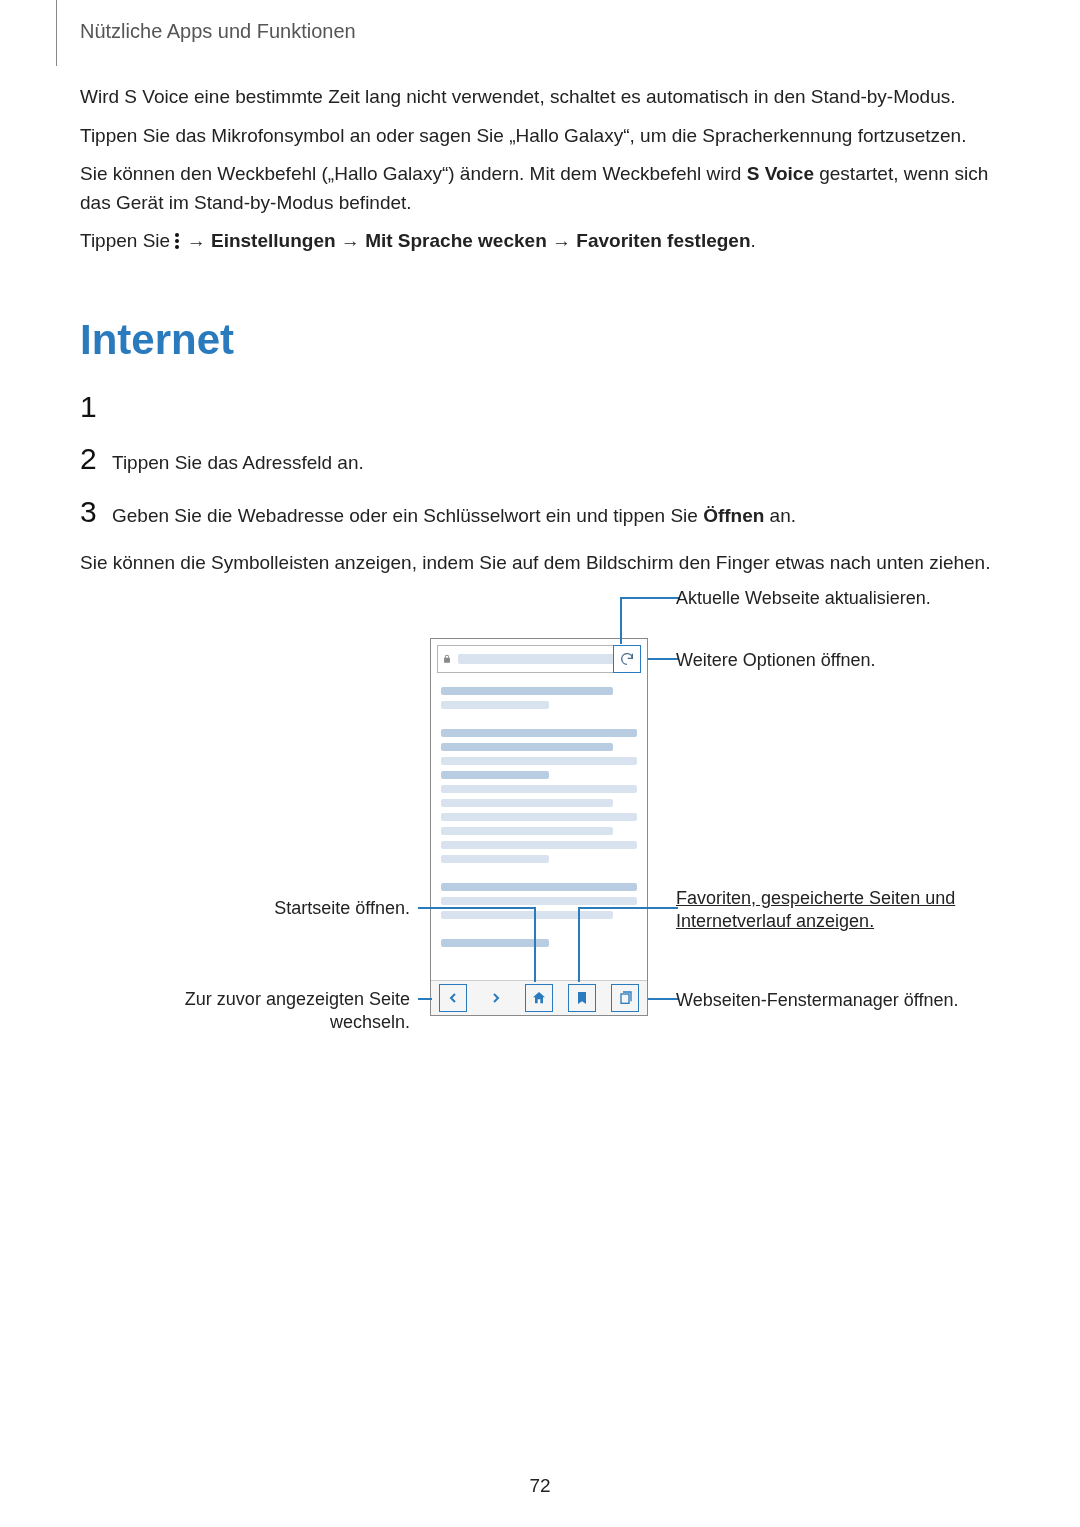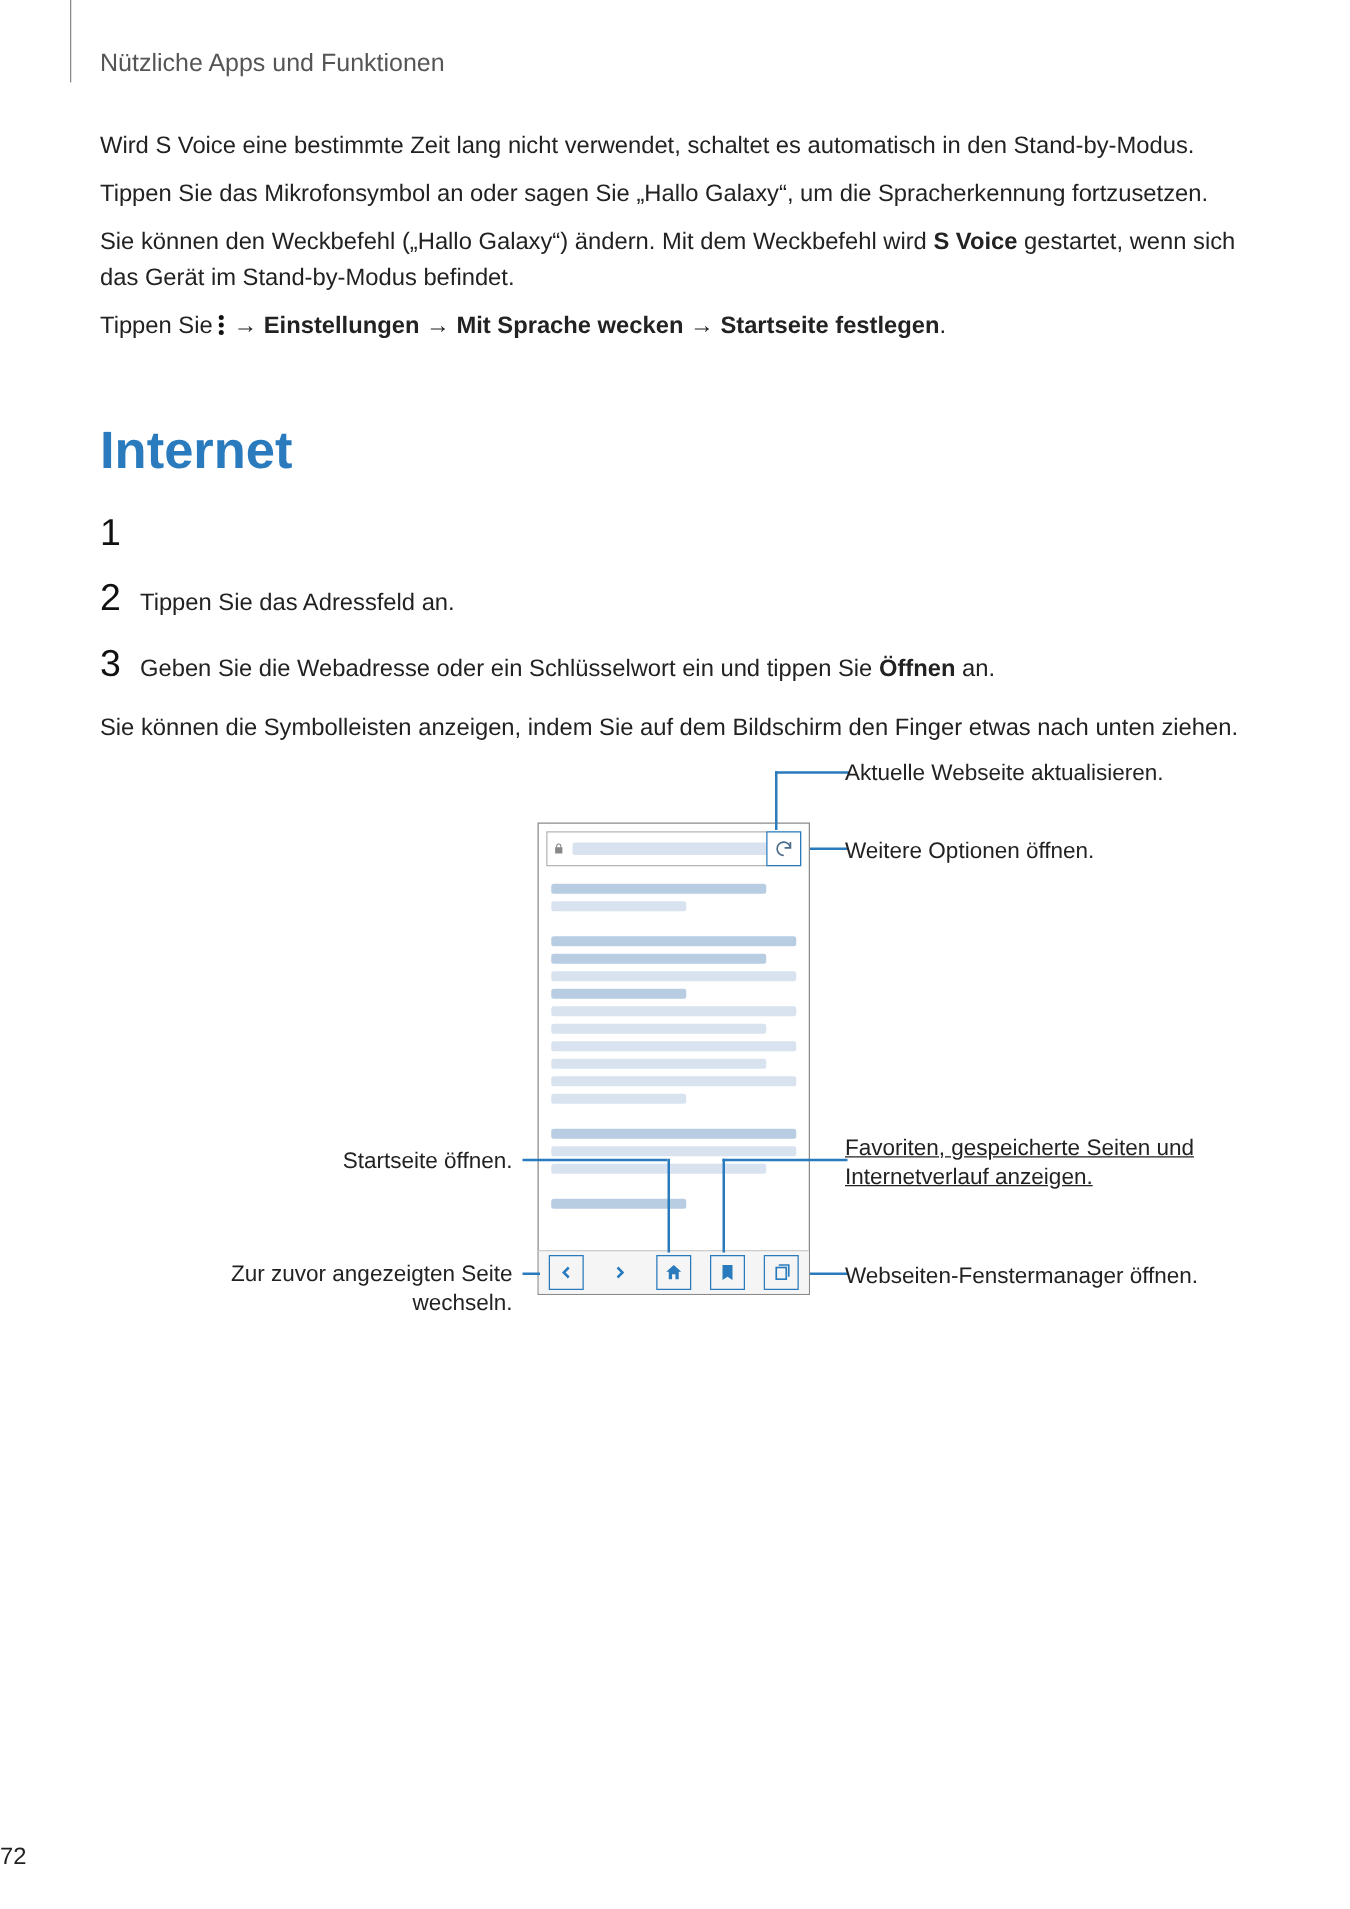--- a/index.html
+++ b/index.html
@@ -7,21 +7,21 @@
     padding: 0;
     background: #fff;
     font-family: Arial, Helvetica, sans-serif;
     color: #222;
     width: 1080px;
   }
   .page {
     width: 1080px;
     min-height: 1527px;
     position: relative;
-    padding: 40px 80px 40px 80px;
+    padding: 20px 80px 40px 80px;
     box-sizing: border-box;
   }
   .header-rule {
     position: absolute;
     left: 56px;
     top: 0;
     height: 66px;
     border-left: 1.5px solid #888;
   }
   .breadcrumb {
@@ -186,39 +186,40 @@
     font-size: 18px;
     color:#222;
     line-height:1.3;
   }
   .callout-text.left { text-align:right; }
 
   .page-number {
     position:absolute;
     bottom: 30px;
     left:0; right:0;
+    text-align:center;
     font-size: 19px;
     color:#222;
   }
 </style>
 </head>
 <body>
 
 <div class="page">
   <div class="header-rule"></div>
   <div class="breadcrumb">Nützliche Apps und Funktionen</div>
 
   <p class="para">Wird S Voice eine bestimmte Zeit lang nicht verwendet, schaltet es automatisch in den Stand-by-Modus.</p>
   <p class="para">Tippen Sie das Mikrofonsymbol an oder sagen Sie „Hallo Galaxy“, um die Spracherkennung fortzusetzen.</p>
 
   <p class="para">
     <span>Sie können den Weckbefehl („Hallo Galaxy“) ändern. Mit dem Weckbefehl wird </span><span class="bold">S Voice</span><span> gestartet, wenn sich das Gerät im Stand-by-Modus befindet.</span>
   </p>
   <p class="para">
-    <span>Tippen Sie </span><span class="menu-icon"><span></span><span></span><span></span></span><span> → </span><span class="bold">Einstellungen</span><span> → </span><span class="bold">Mit Sprache wecken</span><span> → </span><span class="bold">Startseite festlegen</span><span>.</span>
+    <span>Tippen Sie </span><span class="menu-icon"><span></span><span></span><span></span></span><span> → </span><span class="bold">Einstellungen</span><span> → </span><span class="bold">Mit Sprache wecken</span><span> → </span><span class="bold">Favoriten festlegen</span><span>.</span>
   </p>
 
   <h1 class="major">Internet</h1>
 
   <div class="numlist">
     <div class="numitem">
       <div class="num">1</div>
     </div>
     <div class="numitem">
       <div class="num">2</div>

